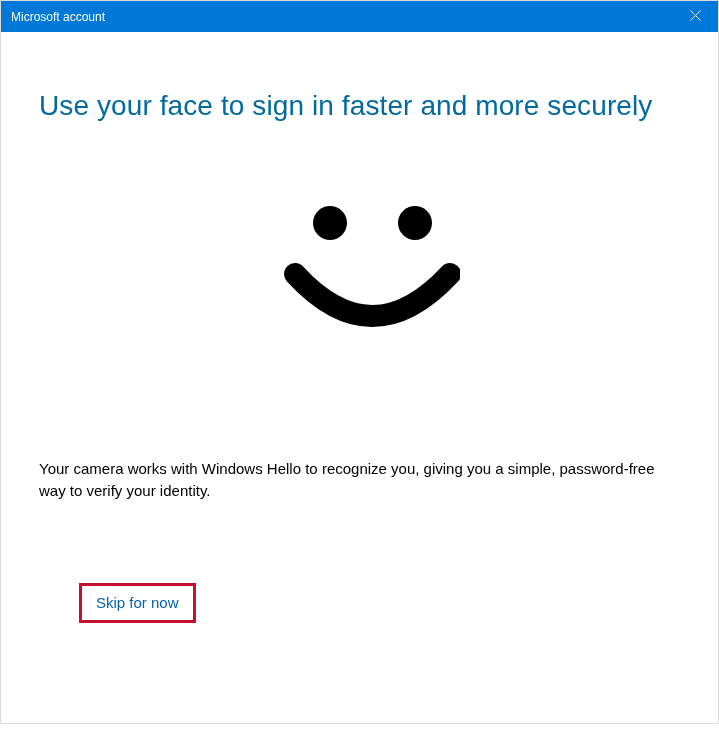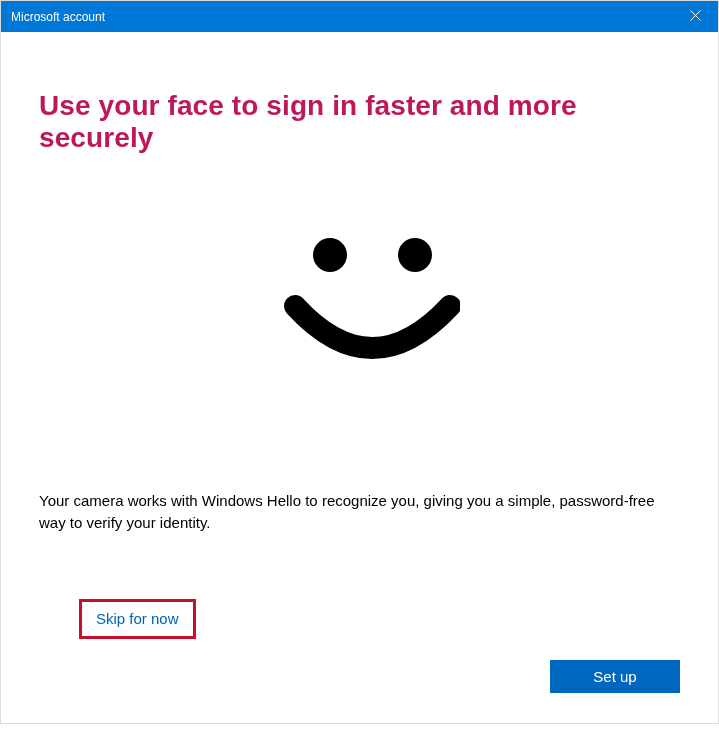--- a/index.html
+++ b/index.html
@@ -52,22 +52,22 @@
     top: 31px;
     left: 0;
     right: 0;
     bottom: 0;
     padding: 0 38px 0 38px;
     box-sizing: border-box;
   }
   .heading {
     margin-top: 58px;
     font-size: 28px;
-    font-weight: 700;
-    color: #be185d;
+    font-weight: 400;
+    color: #0369a1;
     letter-spacing: 0.1px;
   }
   .smiley-wrap {
     margin-top: 66px;
     display: flex;
     justify-content: center;
   }
   .smiley {
     width: 200px;
     height: 160px;
@@ -75,21 +75,21 @@
   .description {
     margin-top: 106px;
     font-size: 15px;
     line-height: 22px;
     color: #000;
     max-width: 640px;
   }
   .skip-area {
     position: absolute;
     left: 30px;
-    bottom: 84px;
+    bottom: 100px;
     padding-left: 48px;
   }
   .skip-highlight {
     border: 3px solid #c8102e;
     padding: 8px 14px;
     display: inline-block;
   }
   .skip-link {
     color: #0063b1;
     font-size: 15px;
@@ -148,19 +148,16 @@
     </div>
 
     <div class="description">Your camera works with Windows Hello to recognize you, giving you a simple, password-free way to verify your identity.</div>
 
     <div class="skip-area">
       <div class="skip-highlight">
         <span class="skip-link">Skip for now</span>
       </div>
     </div>
 
-    <div class="button-row">
-      <button class="primary-btn">Set up</button>
-    </div>
 
   </div>
 
 </div>
 
 </body></html>

